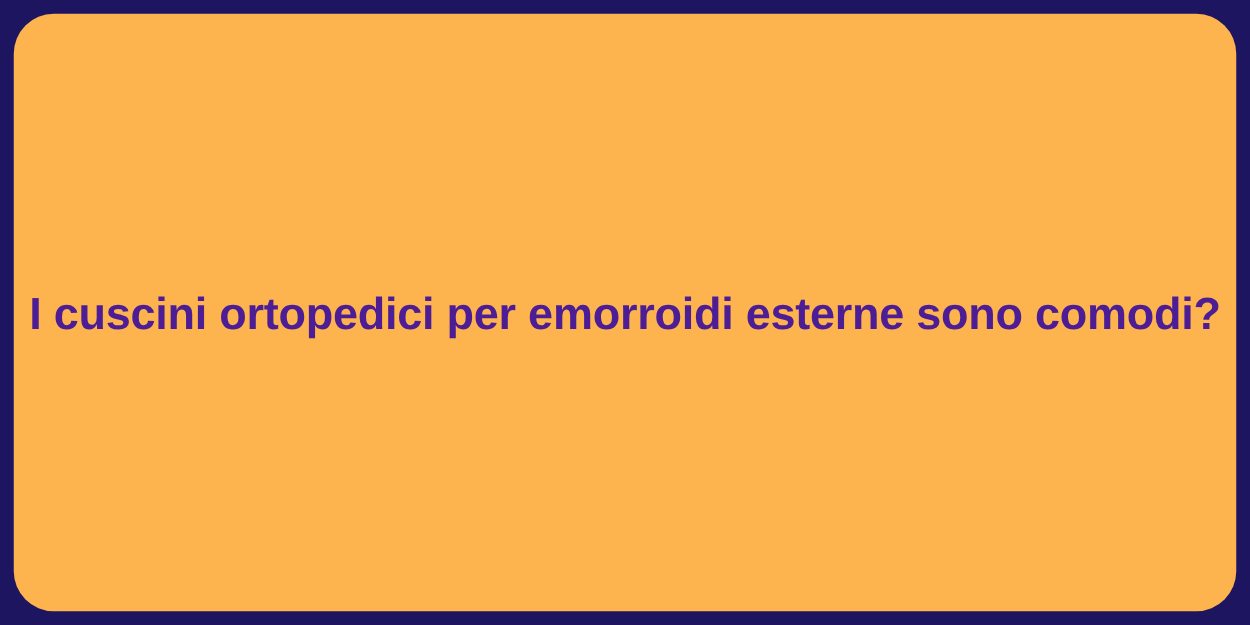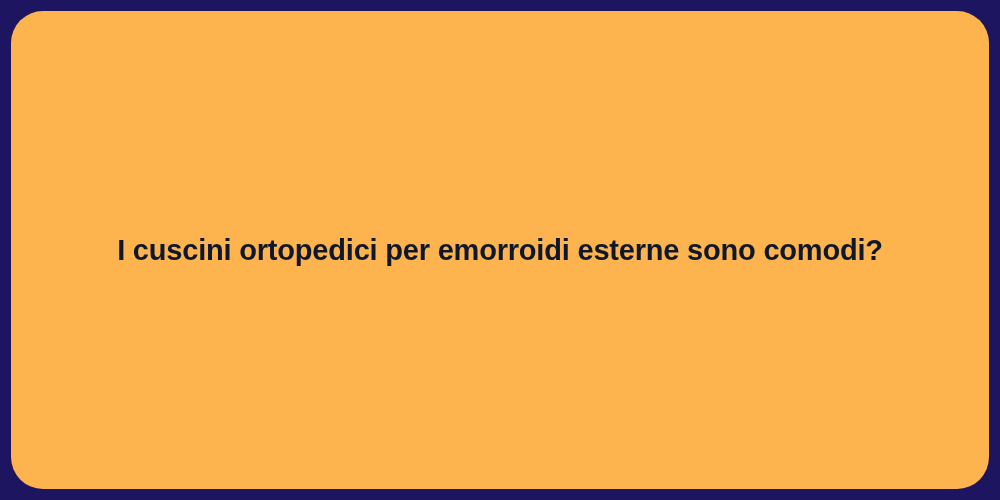--- a/index.html
+++ b/index.html
@@ -43,25 +43,25 @@
     display: flex;
     align-items: center;
     justify-content: center;
     
     transform: translateY(1px);
   }
 
   .title {
     margin: 0;
     font-family: "Liberation Sans", sans-serif;
-    font-size: 29px;
+    font-size: 36px;
     line-height: 1.3;
     font-weight: 700;
     letter-spacing: -0.2px;
-    color: #0f172a;
+    color: #4c1d95;
     text-align: center;
     white-space: nowrap;
   }
 </style>
 </head>
 <body>
 
 <div class="canvas">
   <div class="card">
     <div class="title-wrap">

